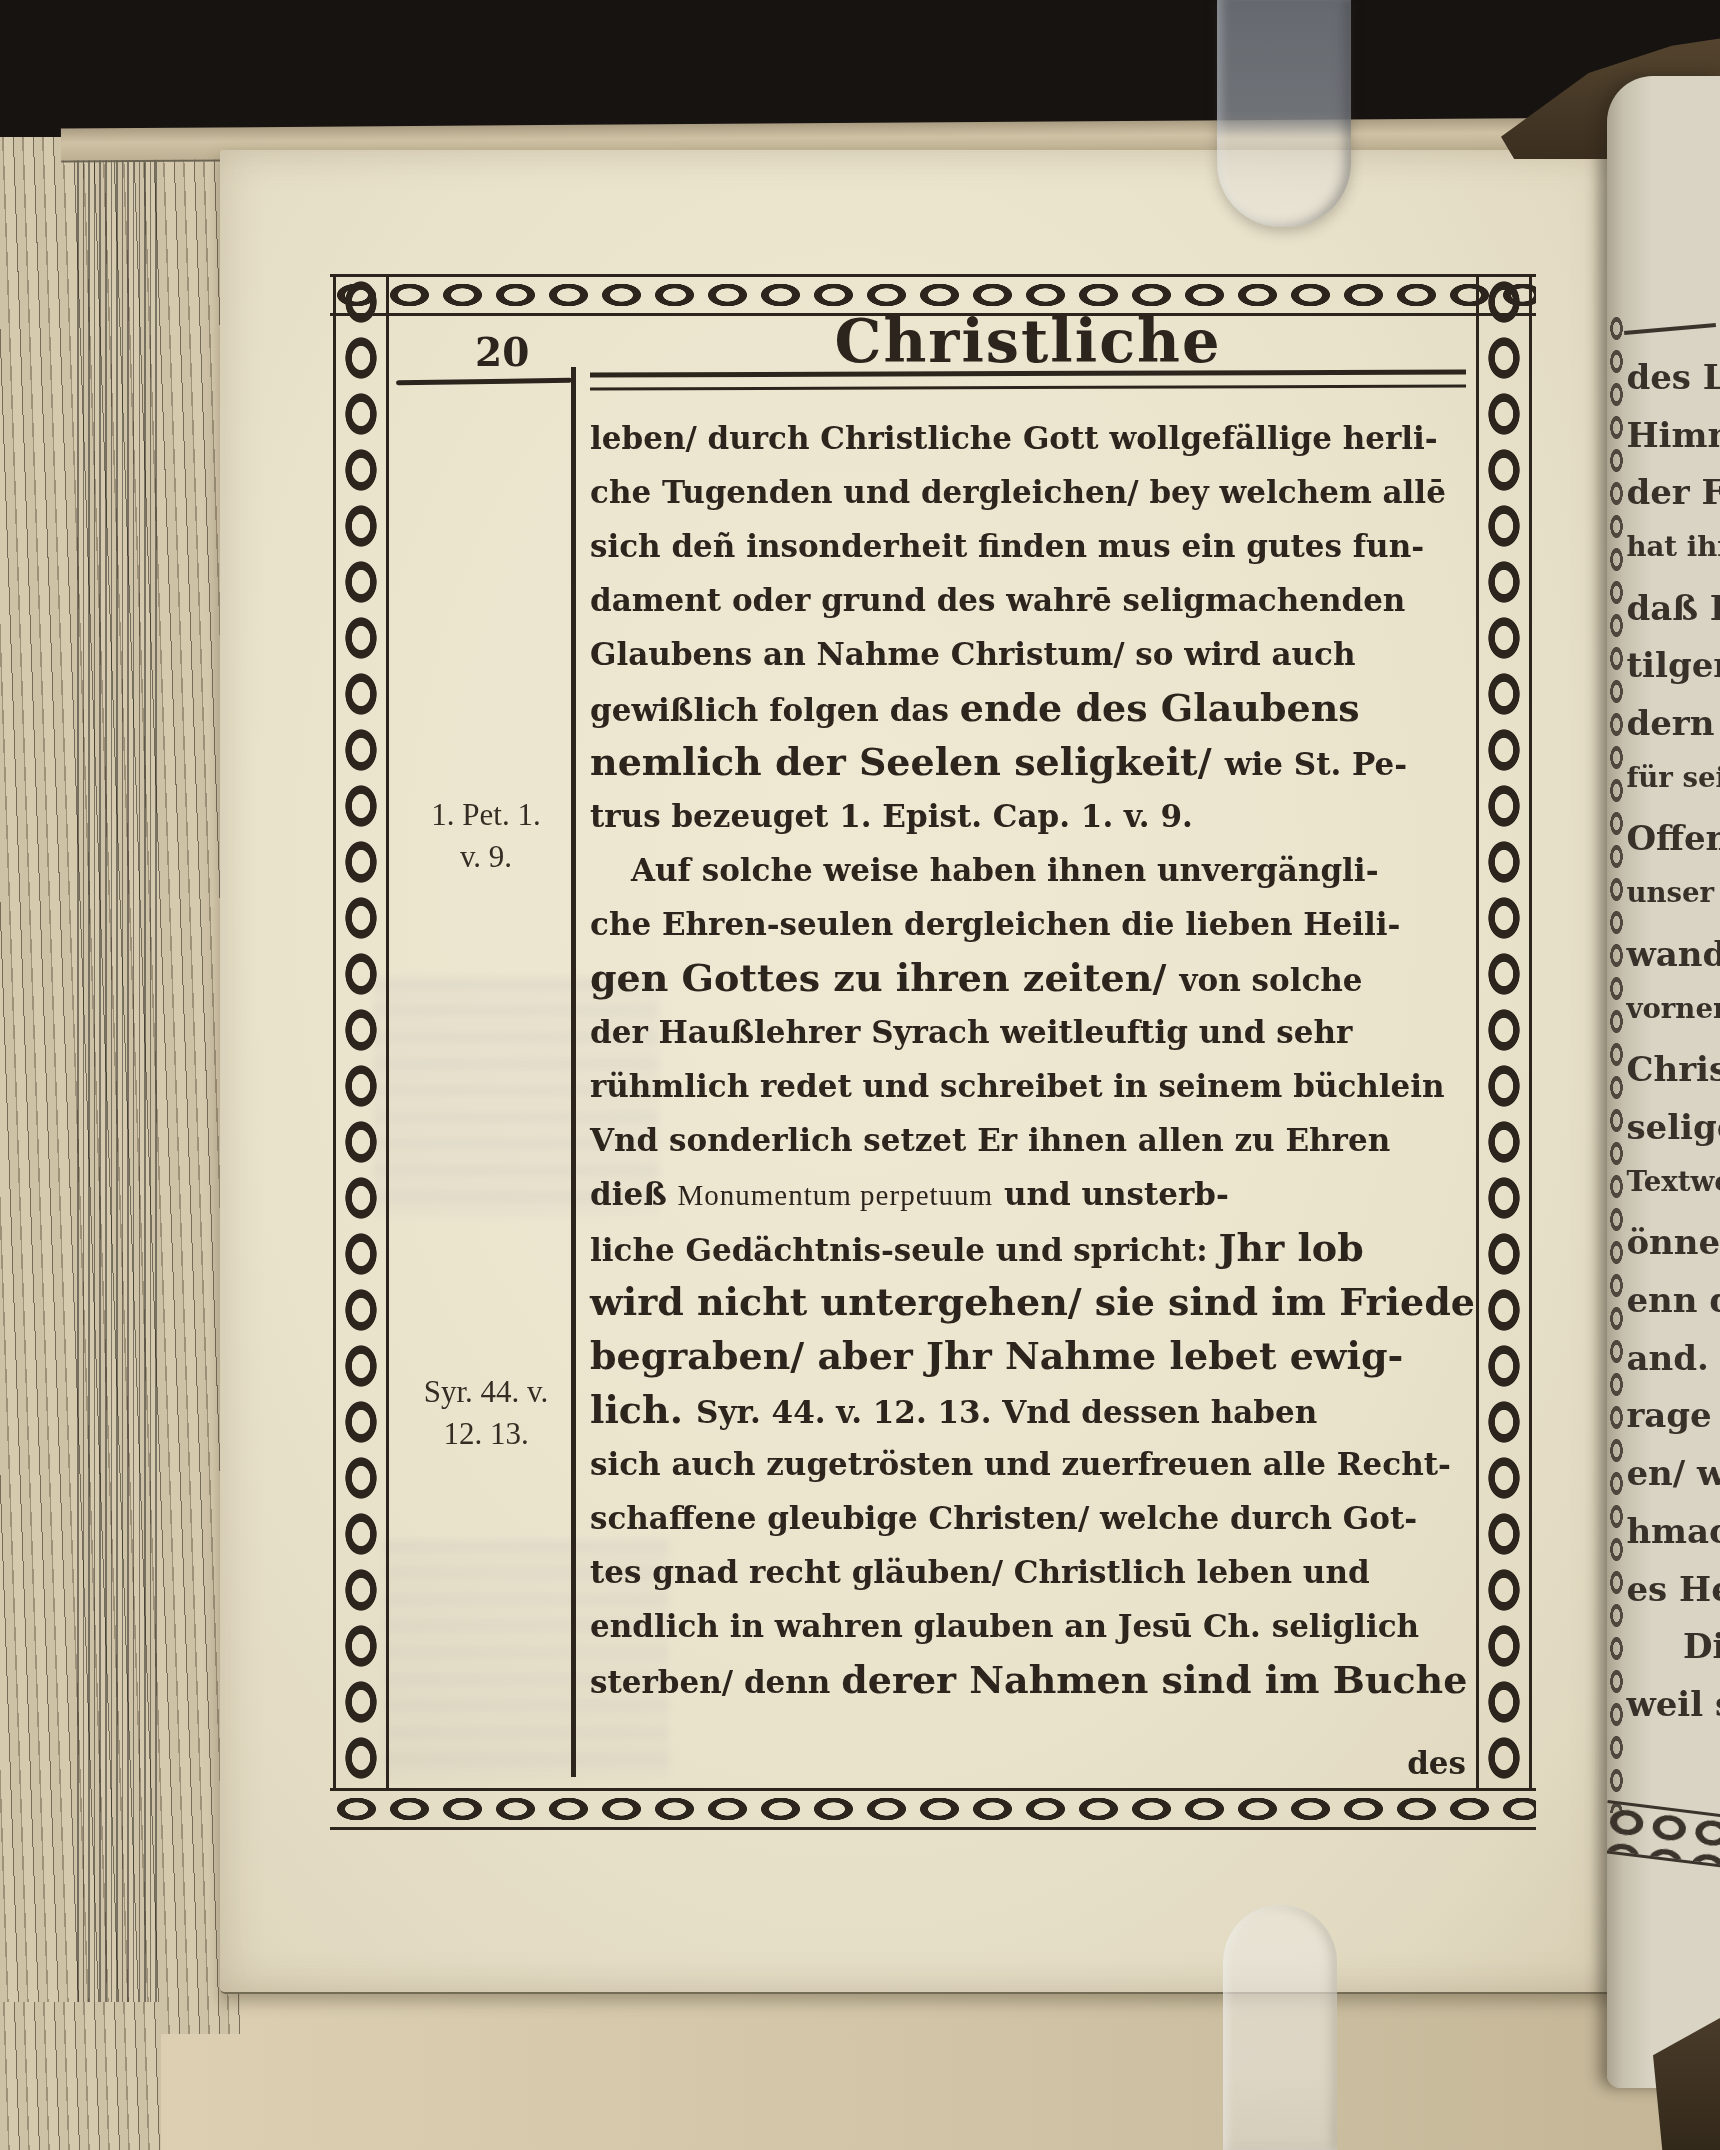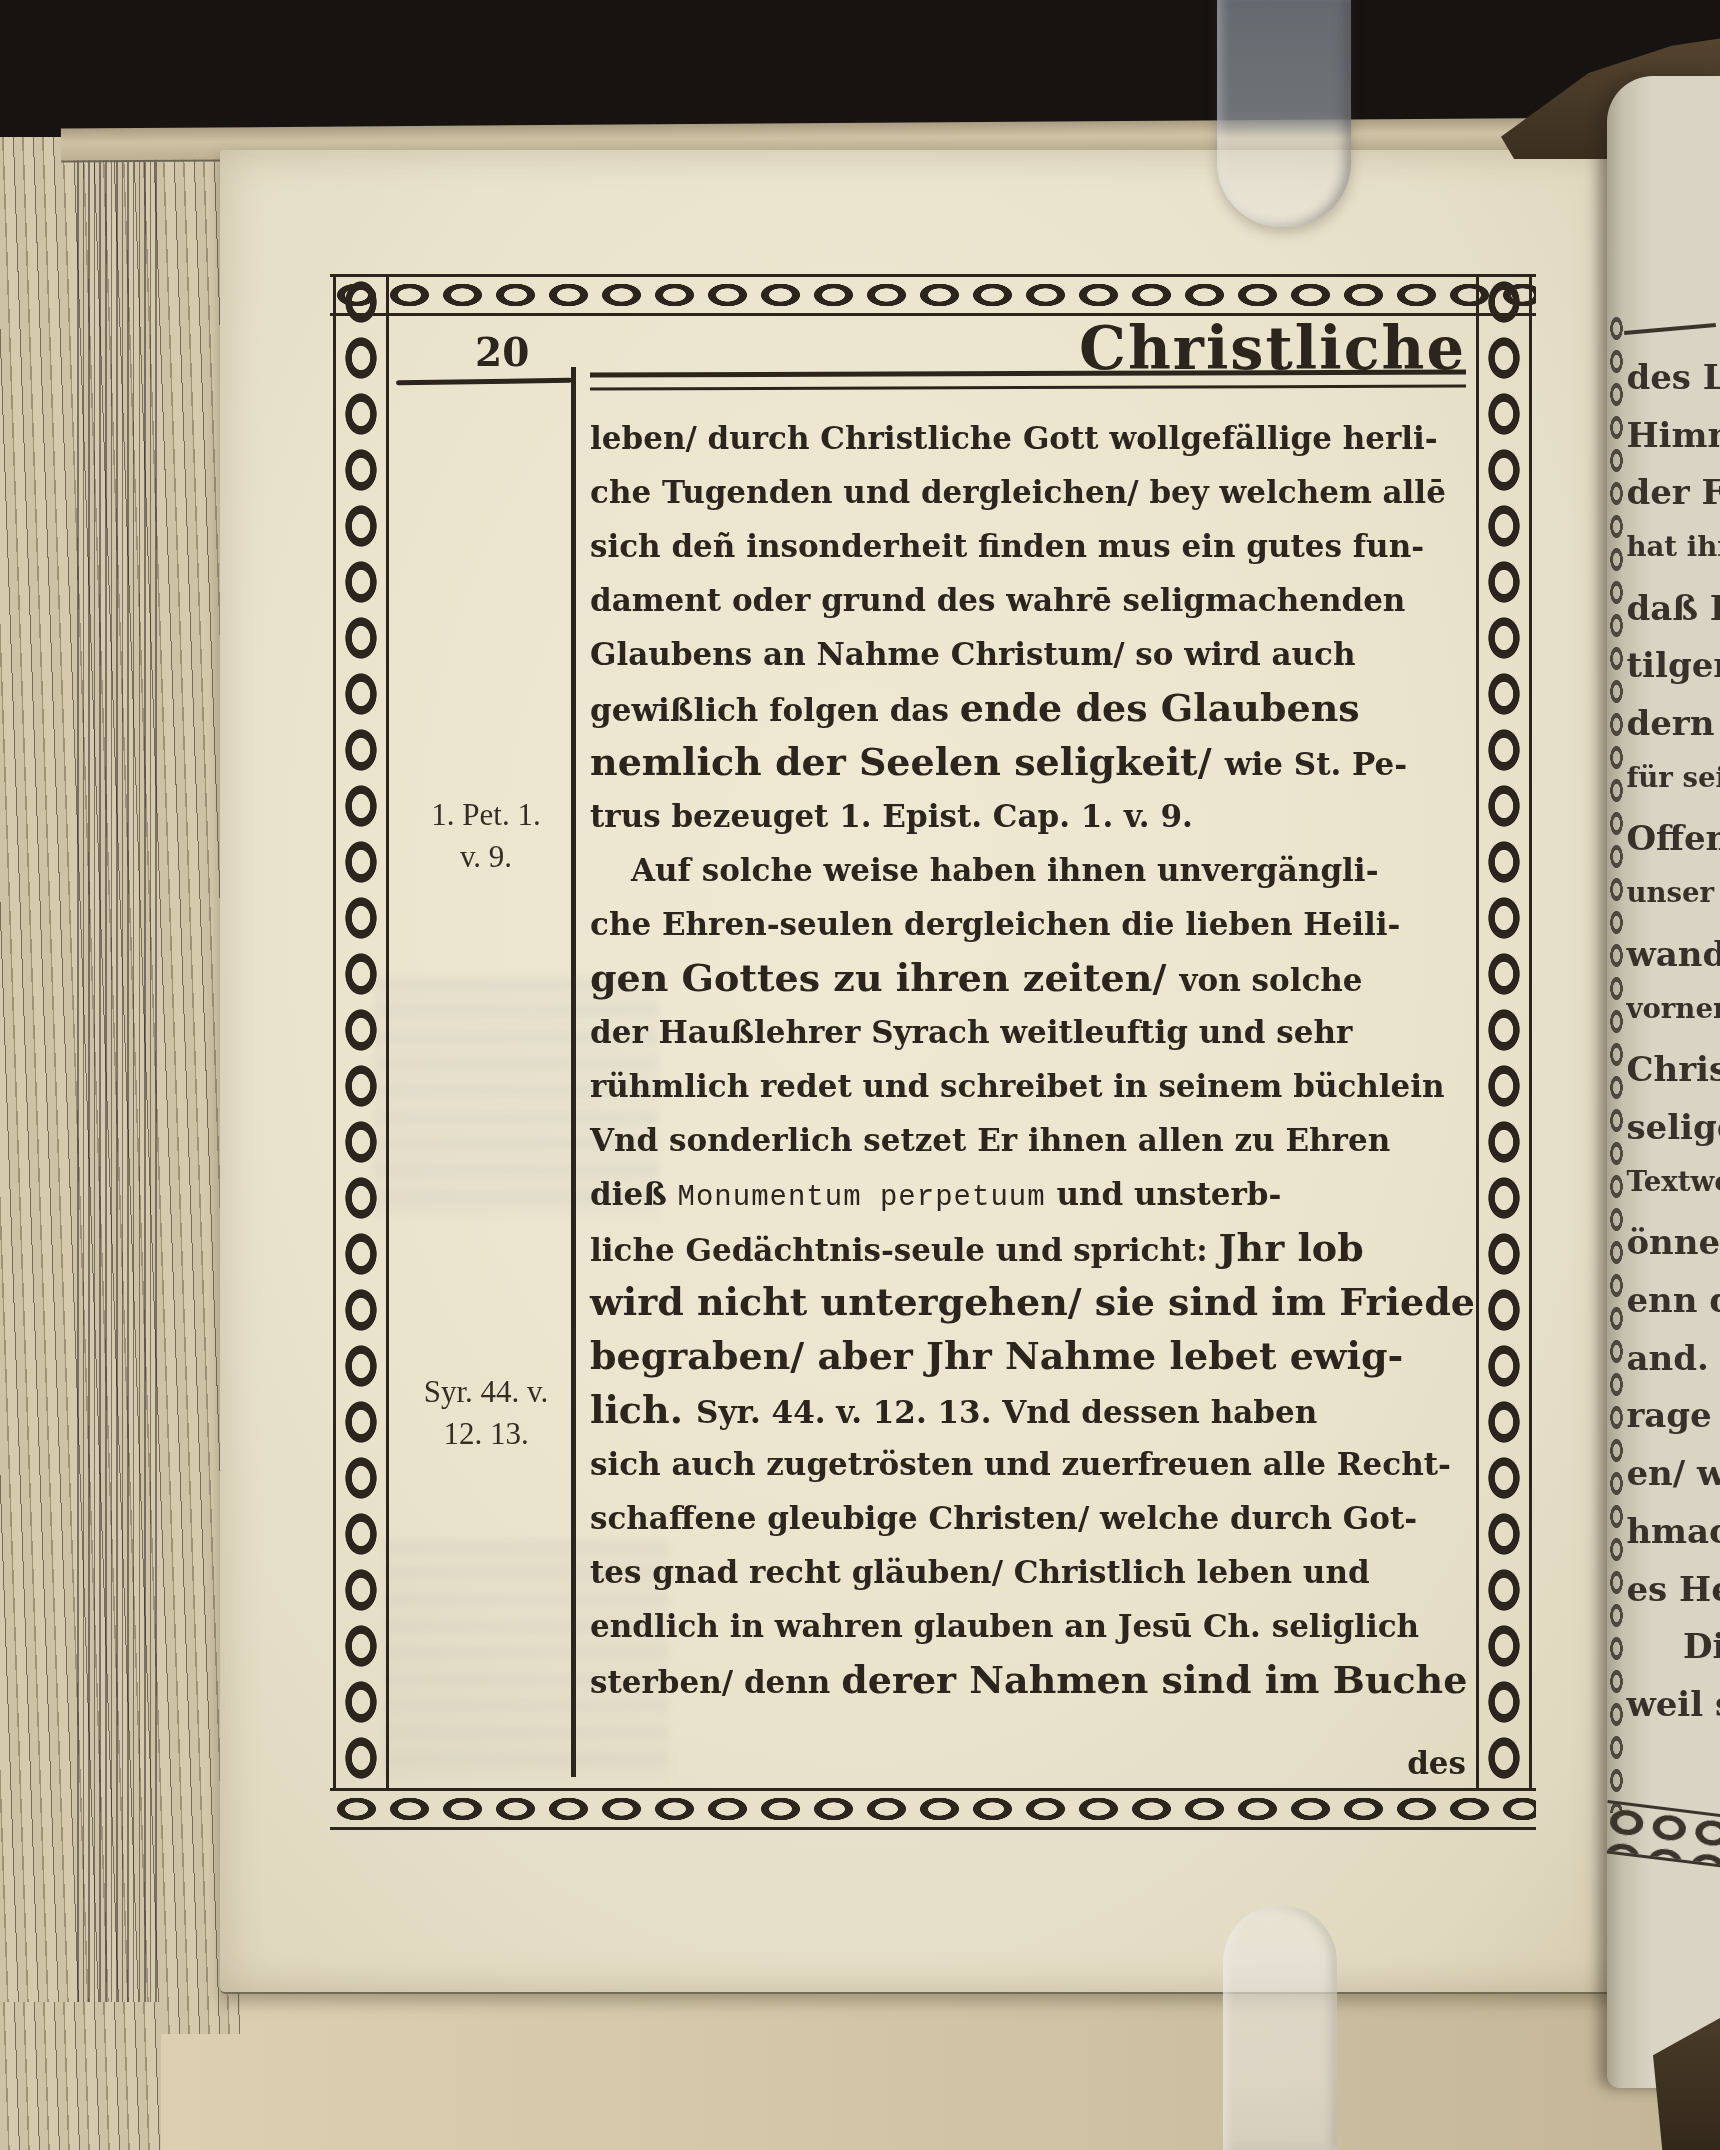--- a/index.html
+++ b/index.html
@@ -48,36 +48,36 @@
   .chain-top{left:110px;top:124px;width:1206px;}
   .chain-bottom{left:110px;top:1638px;width:1206px;}
   .chain-left{left:113px;top:124px;height:1514px;}
   .chain-right{left:1256px;top:124px;height:1514px;}
 
   .vrule{position:absolute;left:351px;top:217px;width:4.6px;height:1410px;background:var(--ink);}
   .pgnum{position:absolute;left:255px;top:179px;width:112px;text-align:left;
     font-size:39px;font-weight:bold;color:var(--ink);}
   .rule20{position:absolute;left:176px;top:229px;width:176px;height:4.6px;background:var(--ink);
     transform:rotate(-0.8deg);border-radius:2.6px;}
-  .runhead{position:absolute;left:370px;top:164px;width:876px;text-align:right;
+  .runhead{position:absolute;left:370px;top:157px;width:876px;text-align:center;
     font-size:59px;font-weight:bold;color:var(--ink);letter-spacing:2px;}
   .dubrule{position:absolute;left:370px;top:221px;width:876px;height:10.2px;
     border-top:5.1px solid var(--ink);border-bottom:3.1px solid var(--ink);transform:rotate(-0.2deg);}
 
   .note{position:absolute;left:174px;width:184px;text-align:center;
     font-family:"Liberation Serif",serif;font-size:31px;color:#332d24;
     line-height:1.35;white-space:pre-line;}
   .note1{top:644px;} .note2{top:1221px;}
 
   .text-block{position:absolute;left:370px;top:239px;width:878px;color:var(--ink);margin-top:22px;}
   .tline{height:54px;line-height:54px;white-space:nowrap;}
   .tline.indent{text-indent:41px;}
   .seg-n{font-size:31px;font-weight:bold;}
   .seg-l{font-size:38px;font-weight:bold;}
-  .seg-a{font-size:29px;font-weight:normal;font-family:Liberation Mono, monospace;letter-spacing:1px;}
+  .seg-a{font-size:29px;font-weight:normal;font-family:Liberation Serif, serif;letter-spacing:1px;}
   .catchword{position:absolute;left:370px;top:1595px;width:876px;text-align:right;
     font-size:31px;font-weight:bold;color:var(--ink);}
 
   .ghost{position:absolute;width:286px;height:240px;opacity:.55;filter:blur(3.6px);z-index:0;
     background:repeating-linear-gradient(0deg,rgba(120,130,150,.07) 0 13.3px,rgba(120,130,150,.15) 13.3px 26.6px);}
   .ghost1{left:153px;top:827px;} .ghost2{left:163px;top:1389px;}
 
   
   .right-page{position:absolute;left:1607px;top:76px;width:113px;height:2012px;z-index:6;
     background:linear-gradient(90deg,#aaa390 0,#c6c0ae 14%,#d9d4c4 40%);

